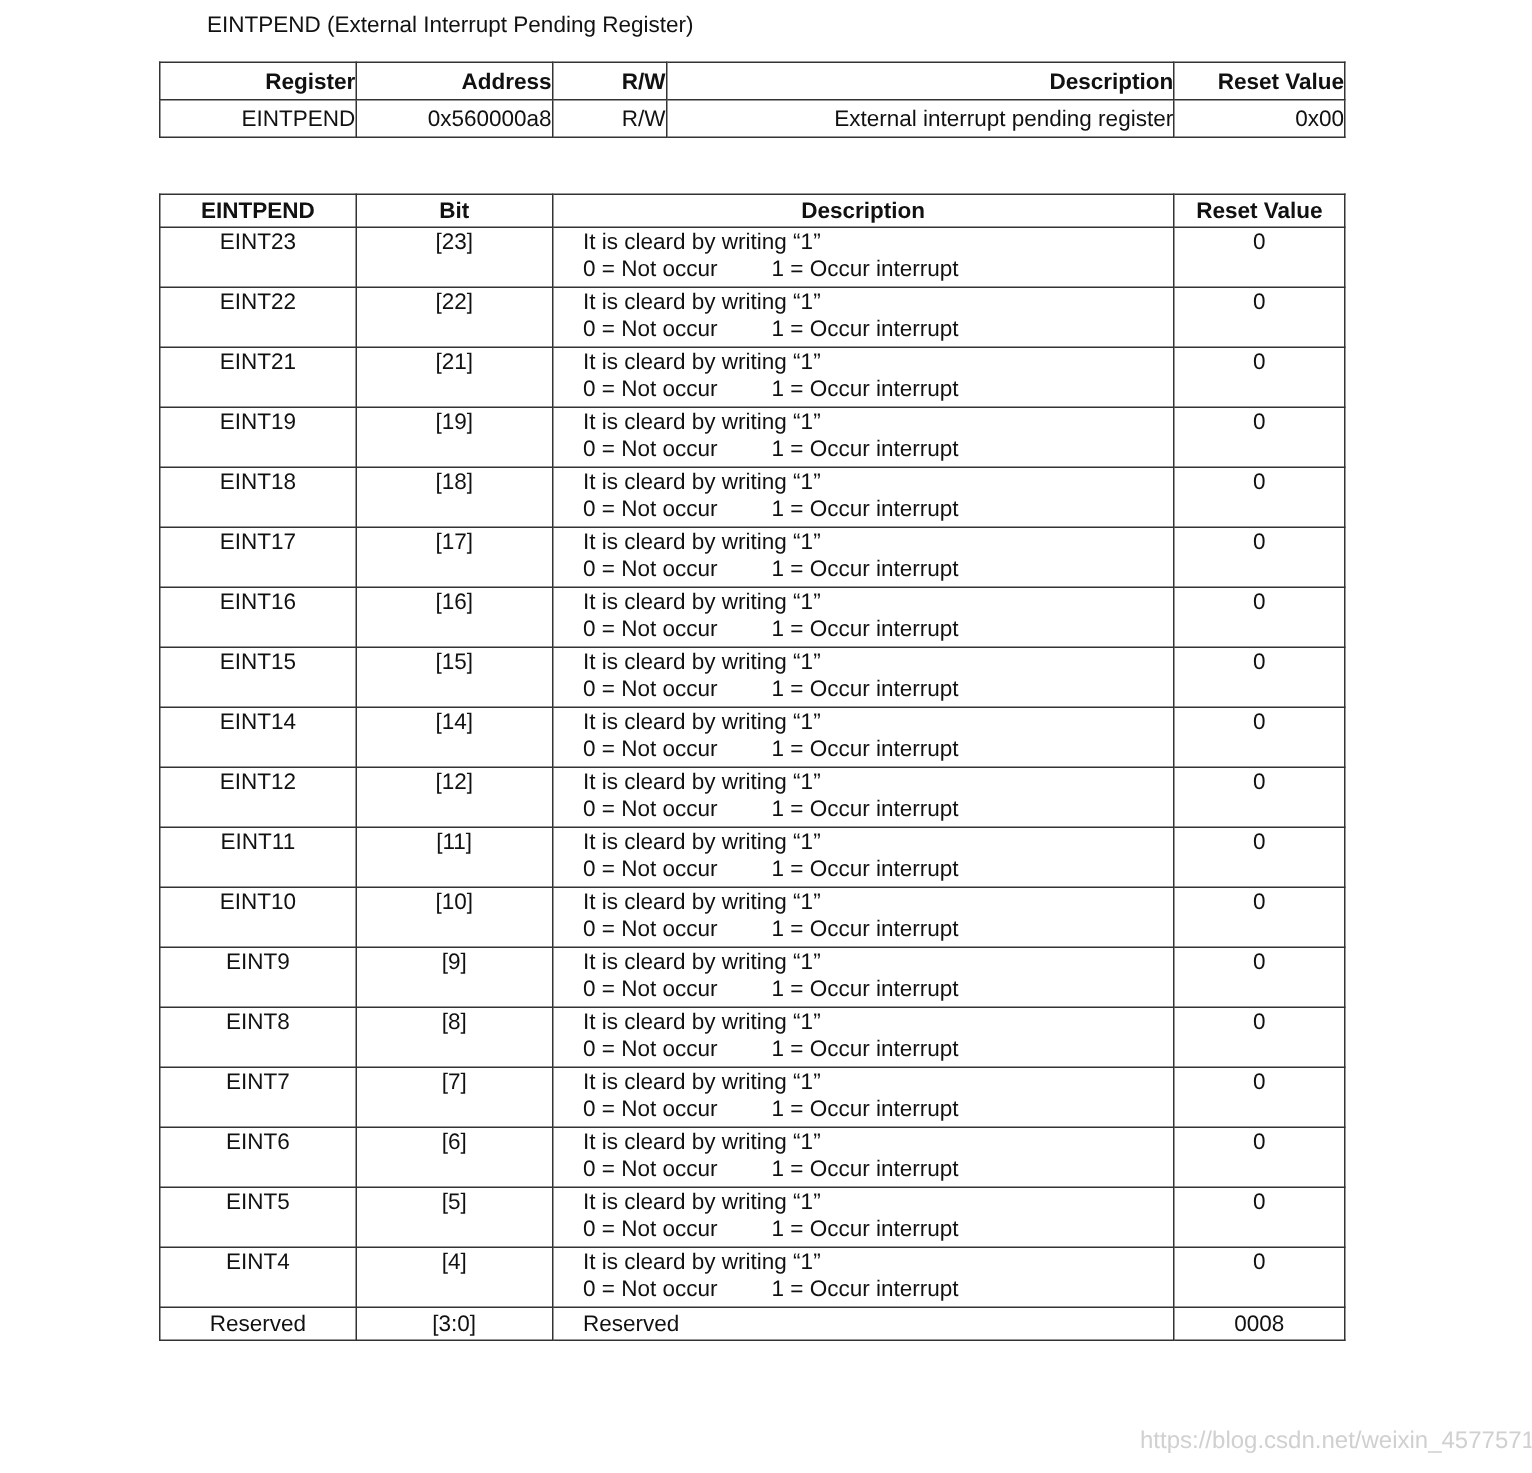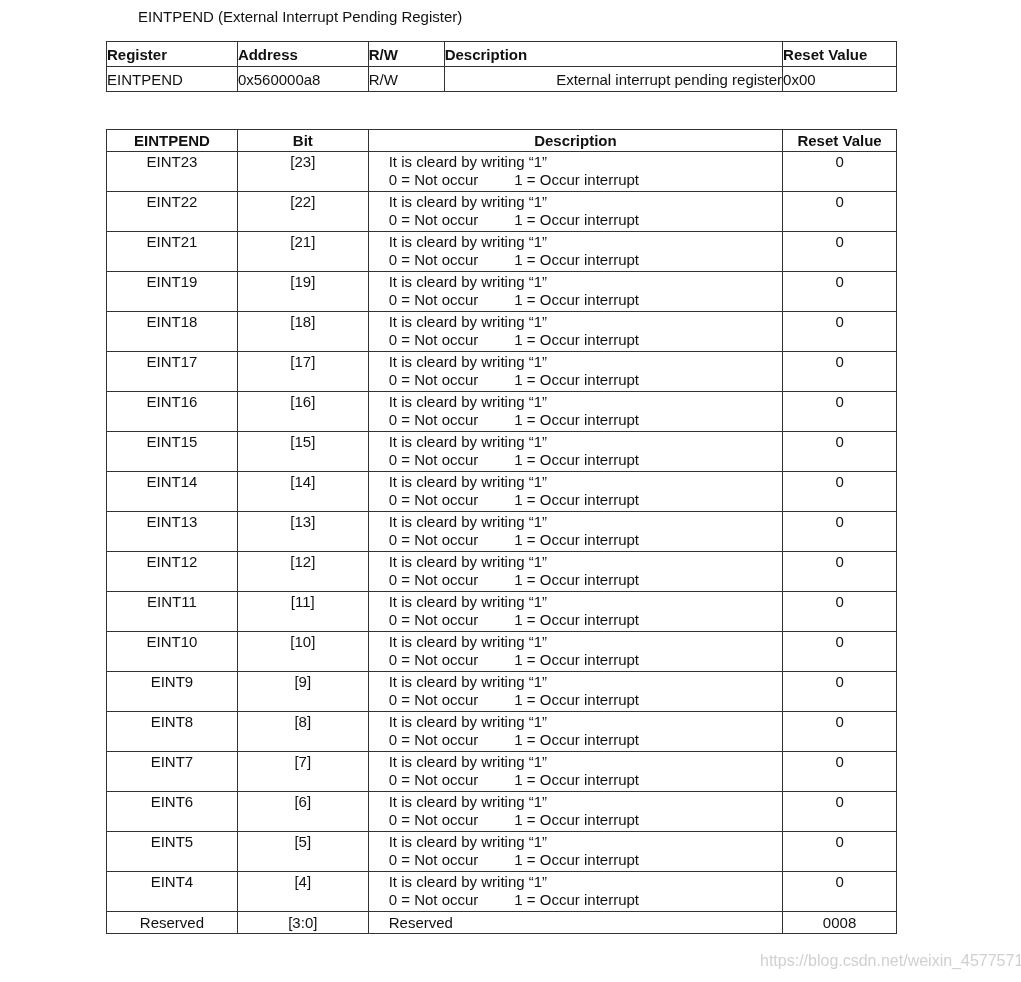--- a/index.html
+++ b/index.html
@@ -12,21 +12,21 @@
       font-size: 15px; font-weight: normal; letter-spacing: 0; margin-left: 32px;
     }
     table { border-collapse: collapse; position: absolute; }
     td, th {
       border: 1.5px solid #333; font-size: 15px; padding: 0;
       font-weight: normal;
     }
     th { font-weight: bold; height: 24px; }
     
     #summary { left: 106px; top: 41px; width: 791px; }
-    #summary th, #summary td { height: 24px; text-align: left; }
+    #summary th, #summary td { height: 24px; text-align: right; }
     #summary td.desc { text-align: right; padding-left: 7px; }
     
     #bits { left: 106px; top: 129px; width: 791px; }
     #bits th { height: 21px; text-align: center; vertical-align: middle; }
     #bits th.desc-h { padding-left: 0; }
     #bits td { height: 38px; vertical-align: top; text-align: center; line-height: 18px; padding-top: 1px; }
     #bits td.d { text-align: left; padding-left: 20px; }
     #bits tr.reserved td { height: 21px; vertical-align: middle; padding-top: 0; margin-top: 20px; }
     .gap { display: inline-block; width: 36px; }
     .watermark {
@@ -156,29 +156,20 @@
       <tr>
         <td>EINT14</td>
         <td>[14]</td>
         <td class="d">
           <div>It is cleard by writing “1”</div>
           <div><span>0 = Not occur</span><span class="gap"></span><span>1 = Occur interrupt</span></div>
         </td>
         <td>0</td>
       </tr>
       <tr>
-        <td>EINT13</td>
-        <td>[13]</td>
-        <td class="d">
-          <div>It is cleard by writing “1”</div>
-          <div><span>0 = Not occur</span><span class="gap"></span><span>1 = Occur interrupt</span></div>
-        </td>
-        <td>0</td>
-      </tr>
-      <tr>
         <td>EINT12</td>
         <td>[12]</td>
         <td class="d">
           <div>It is cleard by writing “1”</div>
           <div><span>0 = Not occur</span><span class="gap"></span><span>1 = Occur interrupt</span></div>
         </td>
         <td>0</td>
       </tr>
       <tr>
         <td>EINT11</td>

